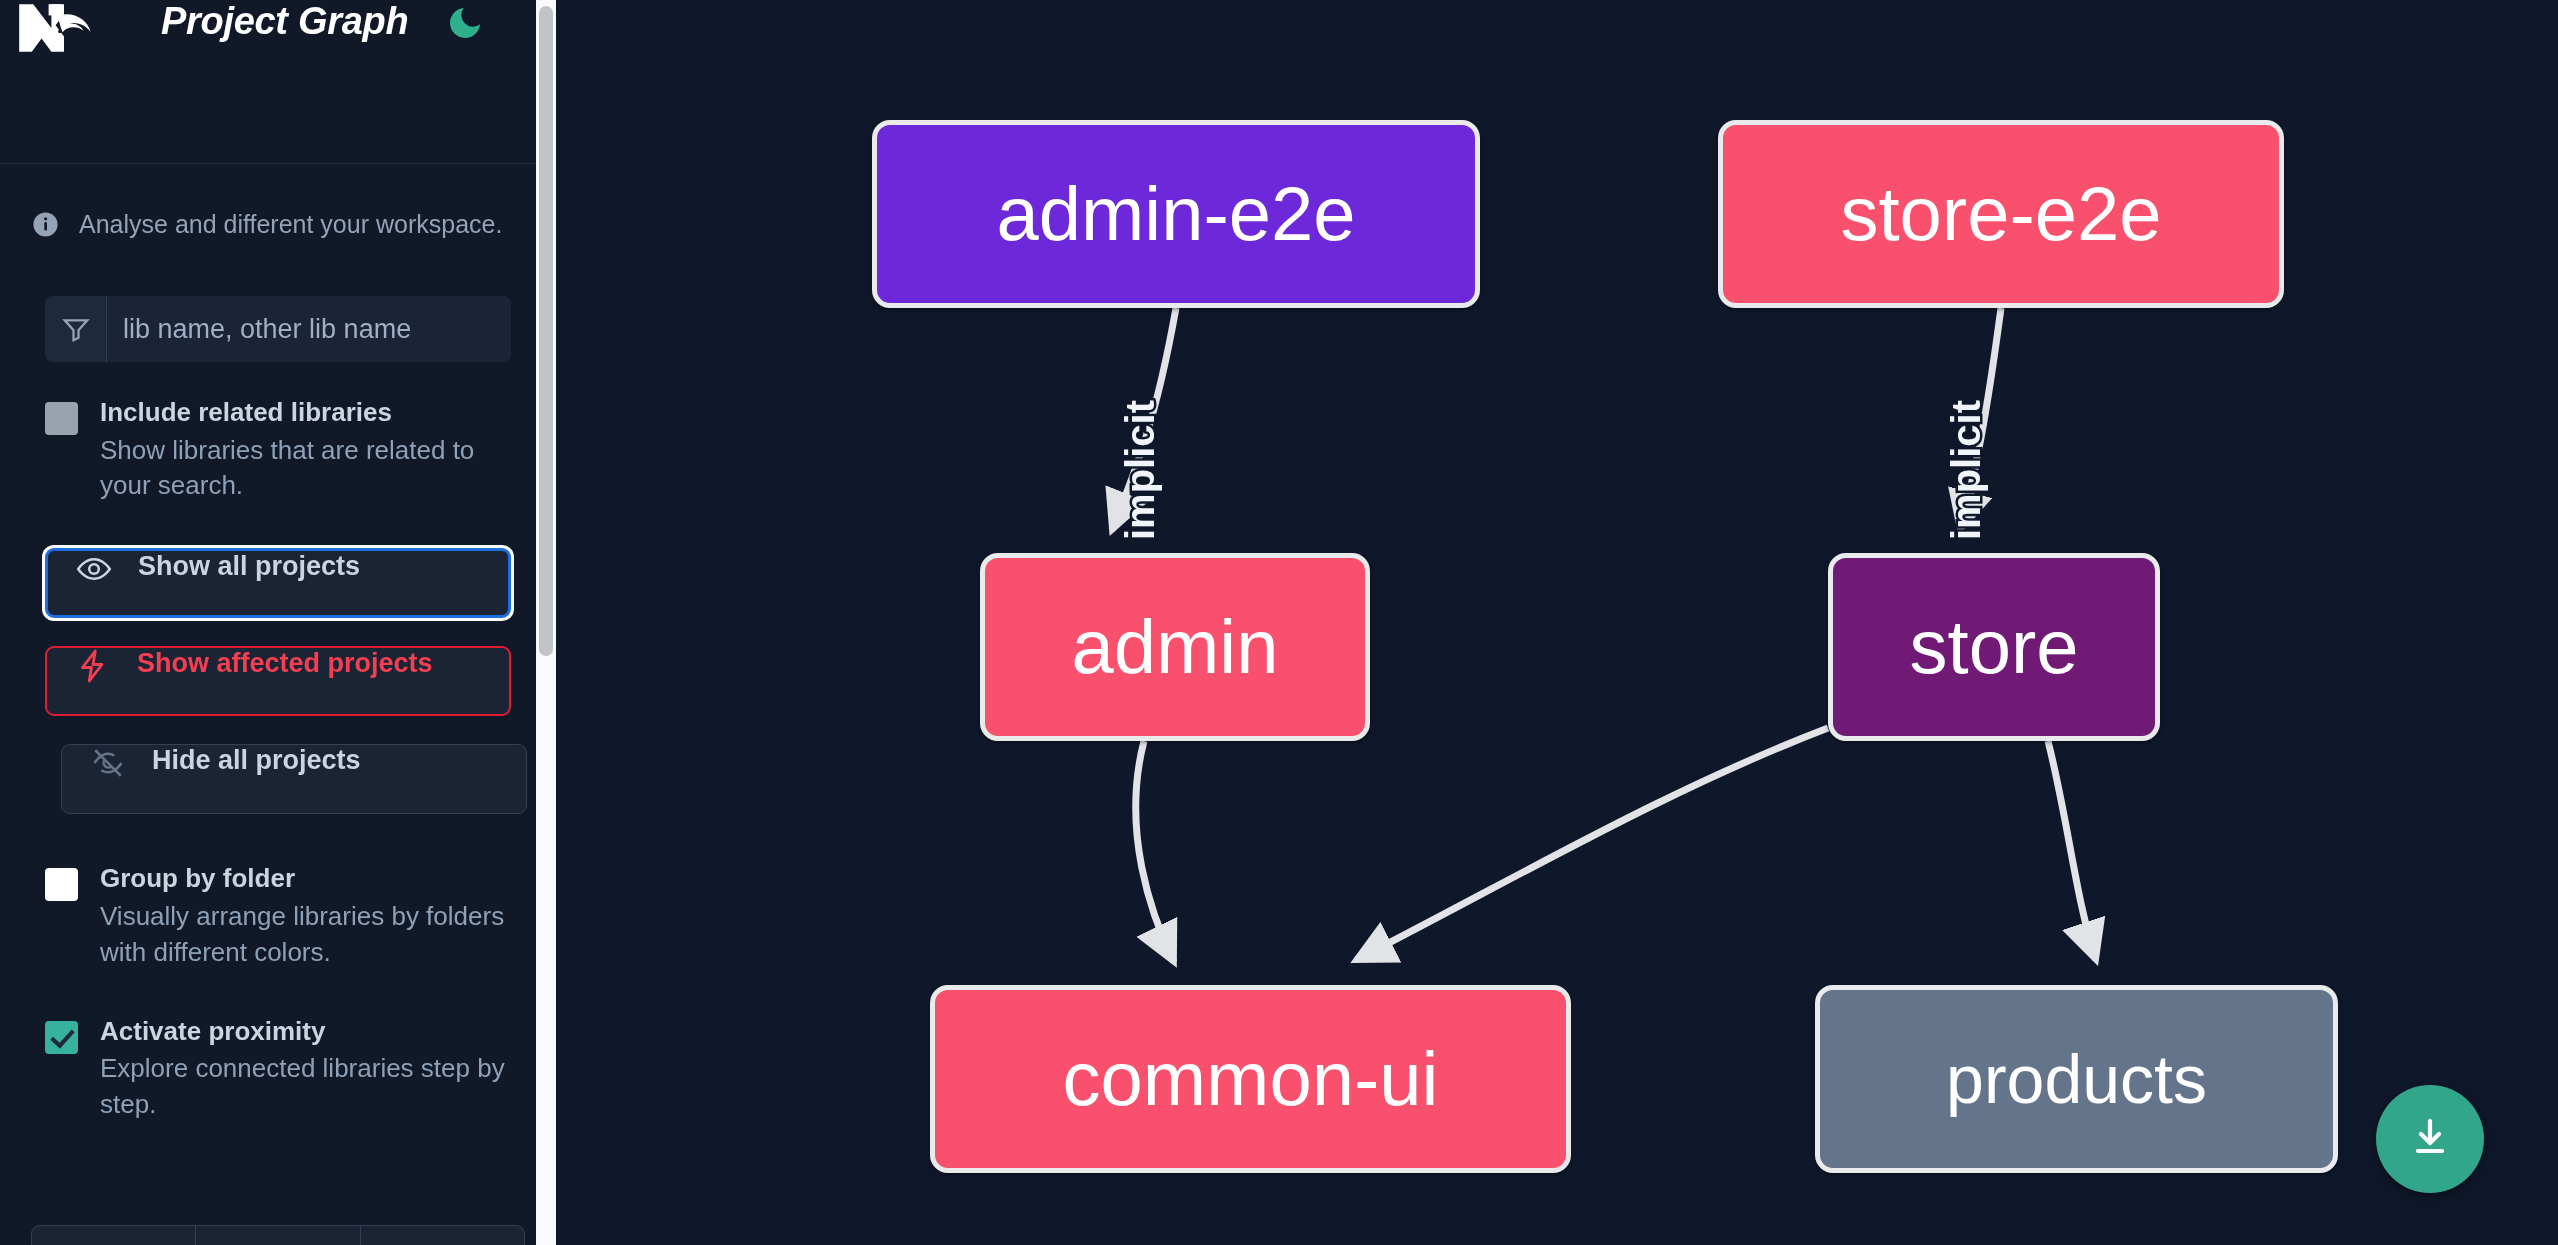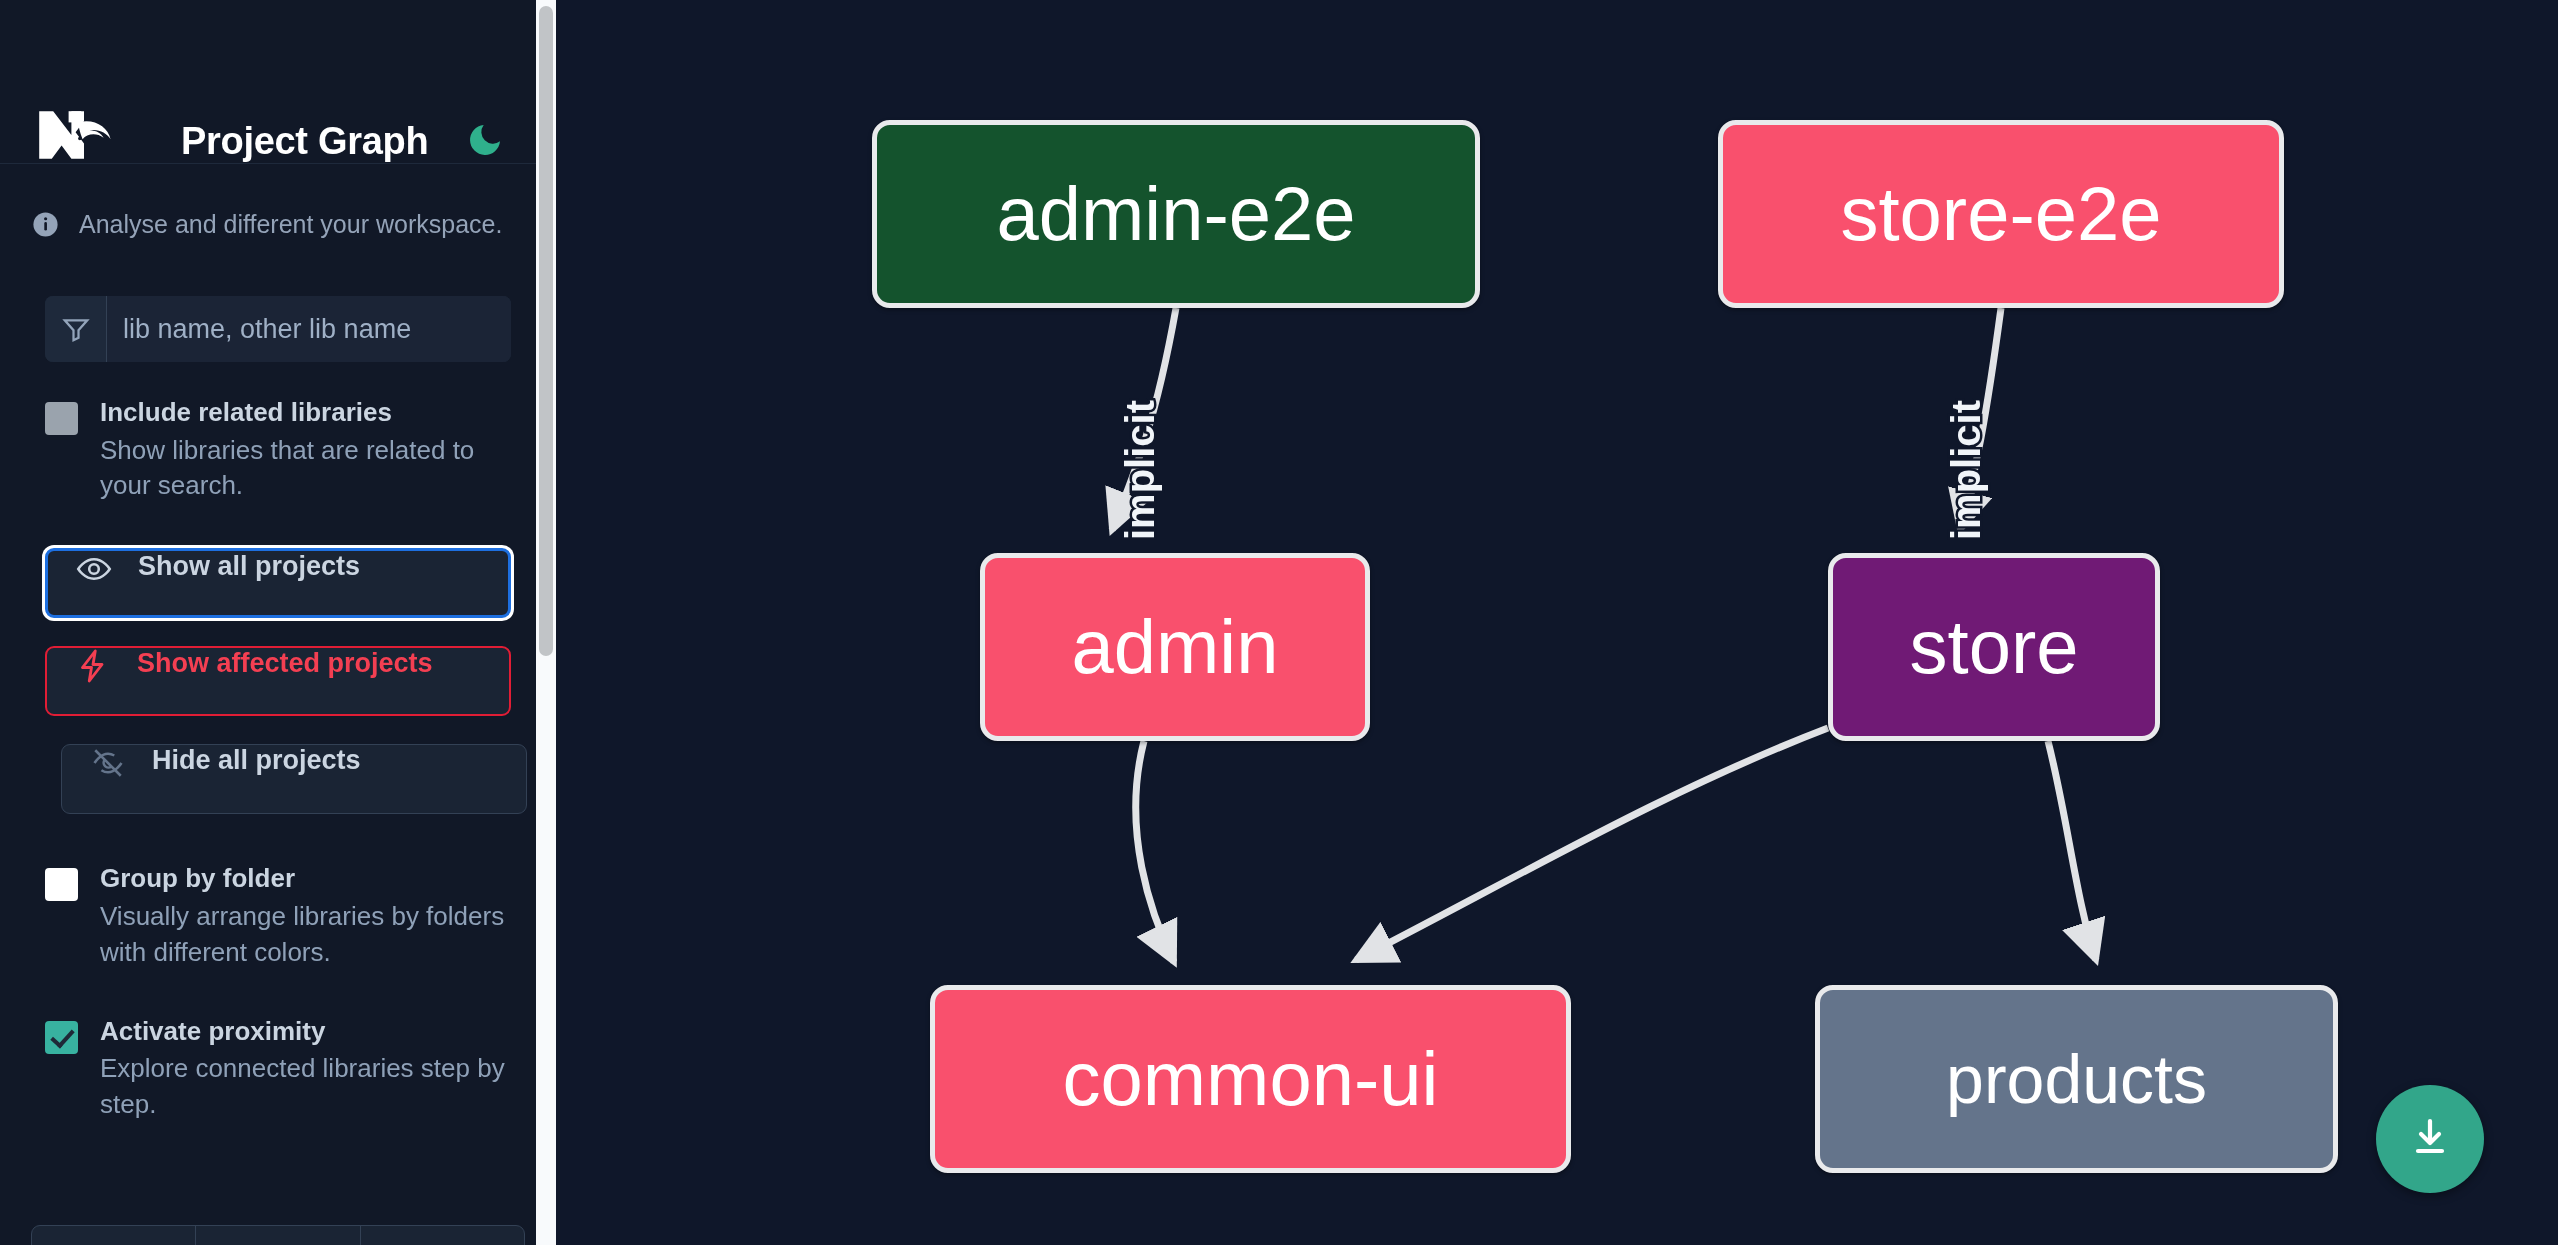--- a/index.html
+++ b/index.html
@@ -17,23 +17,24 @@
     position:relative;
     width:556px; height:1245px;
     background:#111827;
     flex:0 0 556px;
     overflow:hidden;
   }
   #sidebar-inner { position:absolute; inset:0; }
 
   .sb-header {
     height:164px;
-    display:flex; align-items:flex-end;
-    padding-left:35px;
+    display:flex; align-items:flex-start;
+    padding-left:15px;
     border-bottom:1px solid #1e293b;
+    font-style:italic;
   }
   .nx-logo { width:84px; height:56px; flex:0 0 84px; }
   .sb-title {
     font-size:38px; font-weight:700; color:#ffffff;
     margin-left:62px; letter-spacing:-0.3px;
     white-space:nowrap;
   }
   .moon-btn {
     margin-left:34px; width:46px; height:46px;
     display:flex; align-items:center; justify-content:center;
@@ -301,21 +302,21 @@
 
         <path d="M 1492 741 C 1512 820 1520 900 1540 960"></path>
       </g>
 
       <g font-family="Liberation Sans, sans-serif" font-size="40" font-weight="700" fill="#f1f5f9" stroke="#0f172a" stroke-width="5" paint-order="stroke">
         <text transform="translate(598,470) rotate(-90)" text-anchor="middle">implicit</text>
         <text transform="translate(1424,470) rotate(-90)" text-anchor="middle">implicit</text>
       </g>
     </svg>
 
-    <div class="node" style="left:316px; top:120px; width:608px; height:188px; background:#14532d;">
+    <div class="node" style="left:316px; top:120px; width:608px; height:188px; background:#6d28d9;">
       <span class="node-label" style="font-size:76px">admin-e2e</span>
     </div>
 
     <div class="node" style="left:1162px; top:120px; width:566px; height:188px; background:#f9506d;">
       <span class="node-label" style="font-size:76px">store-e2e</span>
     </div>
 
     <div class="node" style="left:424px; top:553px; width:390px; height:188px; background:#f9506d;">
       <span class="node-label" style="font-size:76px">admin</span>
     </div>

